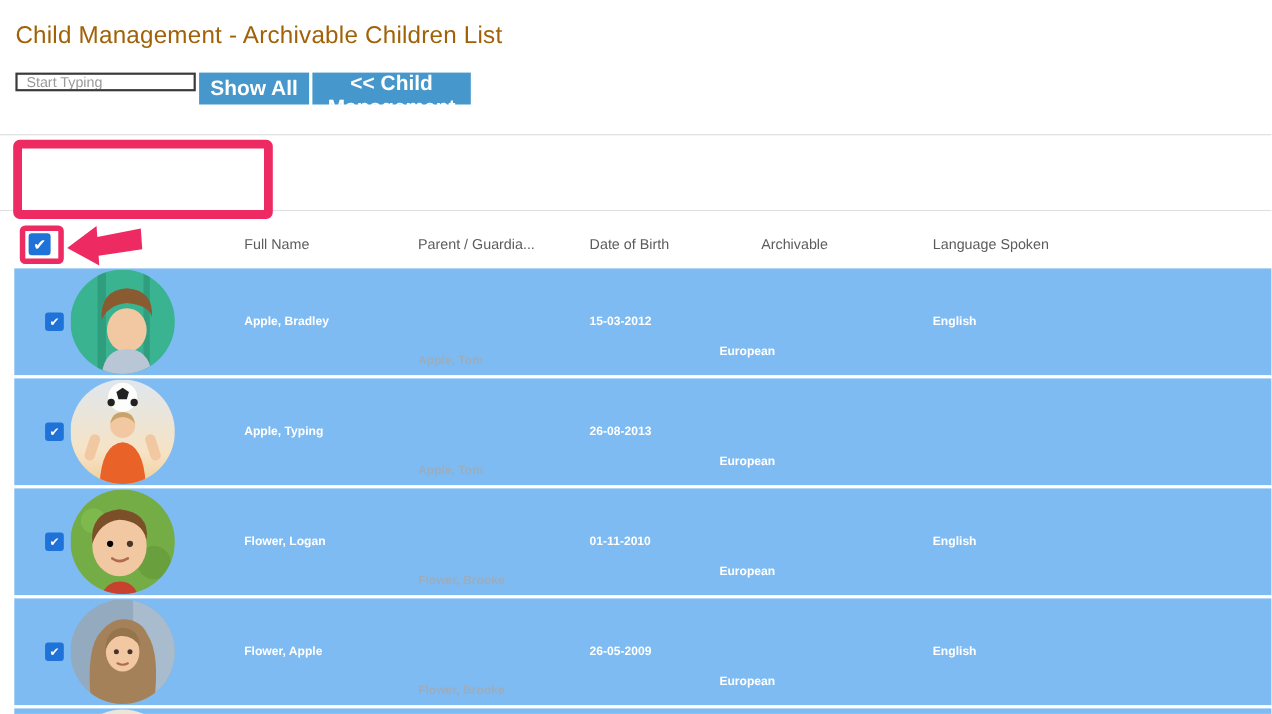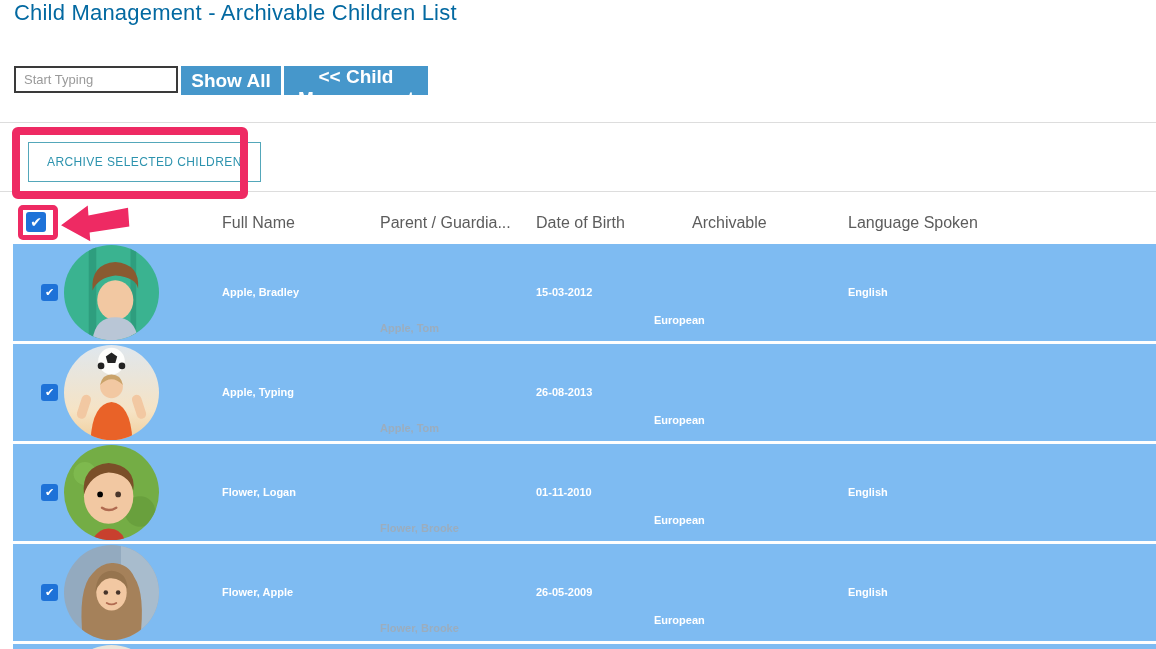--- a/index.html
+++ b/index.html
@@ -1,24 +1,24 @@
 <!DOCTYPE html>
 <html><head>
 <meta charset="utf-8">
 <style>
   * { margin:0; padding:0; box-sizing:border-box; }
   html,body { width:1156px; height:649px; background:#fff; overflow:hidden;
               font-family:"Liberation Sans", sans-serif; }
   .page { position:relative; width:1156px; height:649px; background:#fff; }
 
-  .page-title { position:absolute; left:14px; top:0; font-size:22px;
-                color:#0369a1; font-weight:400; letter-spacing:0.2px; }
-
-  
-  .search-input { position:absolute; left:14px; top:66px; width:164px; height:27px;
+  .page-title { position:absolute; left:14px; top:19px; font-size:22px;
+                color:#a16207; font-weight:400; letter-spacing:0.2px; }
+
+  
+  .search-input { position:absolute; left:14px; top:66px; width:164px; height:17px;
                   border:2px solid #3a3a3a; background:#fff; font-size:13px;
                   color:#333; padding:0 8px; outline:none;
                   font-family:"Liberation Sans", sans-serif;}
   .search-input::placeholder { color:#9a9a9a; }
   .btn-blue { position:absolute; top:66px; height:29px; background:#4697cb;
               color:#fff; font-weight:bold; font-size:19px; border:none;
               text-align:center; cursor:pointer; font-family:"Liberation Sans", sans-serif; }
   .btn-showall { left:181px; width:100px; }
   .btn-back { left:284px; width:144px; }
 
@@ -27,21 +27,21 @@
   .divider-2 { top:191px; }
 
   .archive-btn { position:absolute; left:28px; top:142px; height:40px; padding:0 18px;
                  background:#fff; border:1px solid #53a7ba; color:#2d93ae;
                  font-size:12px; letter-spacing:0.4px; cursor:pointer;
                  font-family:"Liberation Sans", sans-serif; }
 
   
   .table-header { position:absolute; left:0; top:192px; width:1156px; height:52px;
                   background:#fff; }
-  .col-label { position:absolute; top:22px; font-size:16px; color:#5c5c5c;
+  .col-label { position:absolute; top:22px; font-size:13px; color:#5c5c5c;
                white-space:nowrap; }
   .col-0 { left:222px; } .col-1 { left:380px; max-width:132px; overflow:hidden;
            text-overflow:ellipsis; }
   .col-2 { left:536px; } .col-3 { left:692px; } .col-4 { left:848px; }
 
   
   .checkbox { background:#1e72d8; border-radius:3px; display:flex;
               align-items:center; justify-content:center; color:#fff;
               cursor:pointer; }
   .checkbox-all { position:absolute; left:26px; top:212px; width:20px; height:20px;
@@ -85,21 +85,20 @@
 <div class="page">
 
   <h1 class="page-title">Child Management - Archivable Children List</h1>
 
   <input class="search-input" type="text" placeholder="Start Typing" style="">
   <button class="btn-blue btn-showall">Show All</button>
   <button class="btn-blue btn-back">&lt;&lt; Child Management</button>
 
   <div class="divider divider-1"></div>
 
-  <button class="archive-btn">ARCHIVE SELECTED CHILDREN</button>
 
   <div class="divider divider-2"></div>
 
   <div class="table-header">
     <span class="col-label col-0">Full Name</span>
     <span class="col-label col-1">Parent / Guardia...</span>
     <span class="col-label col-2">Date of Birth</span>
     <span class="col-label col-3">Archivable</span>
     <span class="col-label col-4">Language Spoken</span>
   </div>

